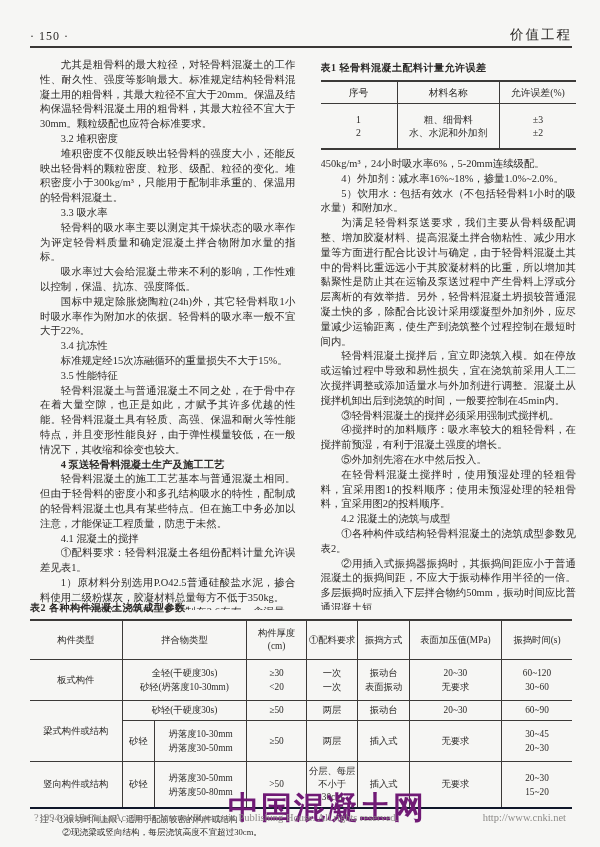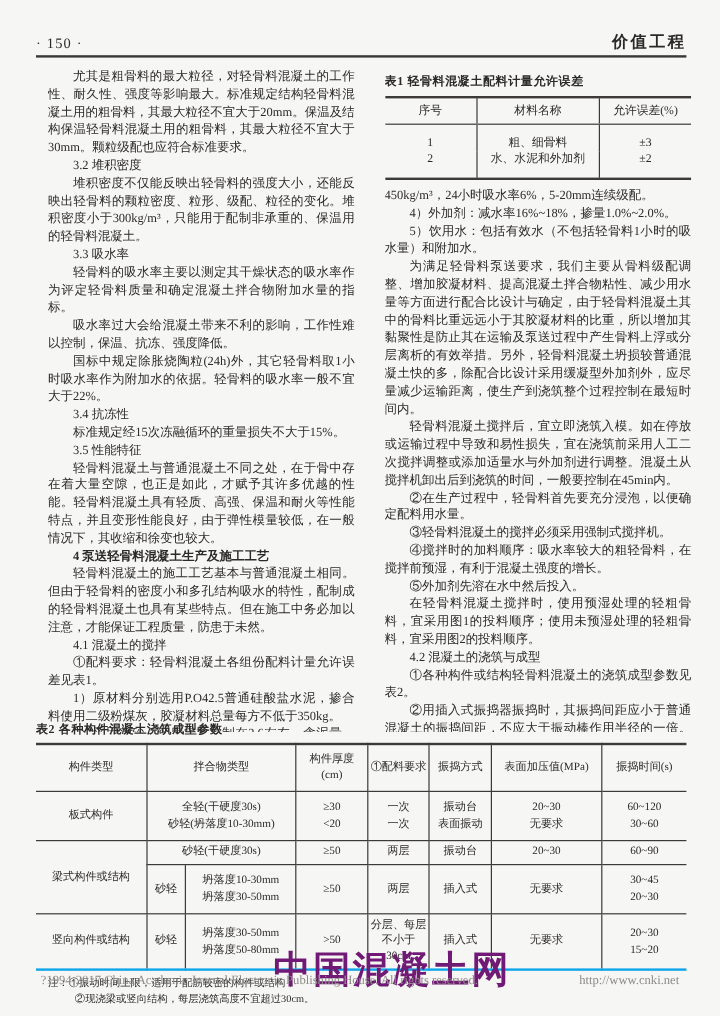--- a/index.html
+++ b/index.html
@@ -6,21 +6,21 @@
   html,body { background:#9a9a9a; }
   .page {
     position:relative; width:600px; height:847px; margin:0 auto;
     background:#f6f6f4; color:#2c2a28; overflow:hidden;
     font-family:"Liberation Serif","DejaVu Serif",serif;
   }
   
   .hdr { position:absolute; top:20px; left:30px; right:28px; height:24px;
          display:flex; justify-content:space-between; align-items:flex-end; }
   .pagenum { font-size:12px; letter-spacing:1px; }
-  .journal { font-size:13.5px; font-weight:bold; letter-spacing:2px; }
+  .journal { font-size:13.5px; font-weight:normal; letter-spacing:2px; }
   .hdr-rule { position:absolute; top:46px; left:30px; right:28px; height:0;
               border-top:2px solid #3a3836; }
   
   .cols { position:absolute; top:58px; left:40px; width:536px; height:552px;
           display:flex; gap:25px; overflow:hidden; }
   .col { width:264px; height:552px; overflow:hidden; }
   .blk { font-size:10.4px; line-height:14.8px; text-align:justify; text-indent:2em; }
   .blk.noindent { text-indent:0; }
   .blk.bold { font-weight:bold; }
   
@@ -30,21 +30,21 @@
   .t1 { border-top:2px solid #3c3a38; border-bottom:2px solid #3c3a38; margin-bottom:7px; }
   .t1 th, .t1 td { font-size:9.8px; text-align:center; vertical-align:middle;
                    border-left:1px solid #3c3a38; font-weight:normal; line-height:13px; }
   .t1 th:first-child, .t1 td:first-child { border-left:none; }
   .t1 thead th { border-bottom:1.5px solid #3c3a38; padding:4px 2px; }
   .t1 tbody tr:first-child td { padding-top:9px; }
   .t1 tbody tr:last-child td { padding-bottom:9px; }
   
   .bottom { position:absolute; top:601px; left:30px; right:28px; }
   .t2cap { margin-bottom:4px; }
-  .t2 { border-top:2px solid #3c3a38; border-bottom:2px solid #0ea5e9; }
+  .t2 { border-top:2px solid #3c3a38; border-bottom:2px solid #0f172a; }
   .t2 th, .t2 td { border:1px solid #3c3a38; border-top:none; font-size:9.3px; font-weight:normal;
                    text-align:center; vertical-align:middle; padding:3px 2px; line-height:13px; }
   .t2 th { padding:6px 2px; }
   .t2 tr > th:first-child, .t2 tr > td:first-child { border-left:none; }
   .t2 tr > th:last-child, .t2 tr > td:last-child { border-right:none; }
   .t2 tbody tr:last-child td { border-bottom:none; }
   .t2 td > div { line-height:14px; }
   .t2 tbody td.tall { padding:6px 2px; }
   .notes { margin-top:4px; padding-left:10px; font-size:8.6px; line-height:12.5px; }
   .notes .n2 { padding-left:2.6em; }
@@ -110,21 +110,20 @@
             <td>水、水泥和外加剂</td>
             <td>±2</td>
           </tr>
         </tbody>
       </table>
       <div class="blk noindent">450kg/m³，24小时吸水率6%，5-20mm连续级配。</div>
       <div class="blk">4）外加剂：减水率16%~18%，掺量1.0%~2.0%。</div>
       <div class="blk">5）饮用水：包括有效水（不包括轻骨料1小时的吸水量）和附加水。</div>
       <div class="blk">为满足轻骨料泵送要求，我们主要从骨料级配调整、增加胶凝材料、提高混凝土拌合物粘性、减少用水量等方面进行配合比设计与确定，由于轻骨料混凝土其中的骨料比重远远小于其胶凝材料的比重，所以增加其黏聚性是防止其在运输及泵送过程中产生骨料上浮或分层离析的有效举措。另外，轻骨料混凝土坍损较普通混凝土快的多，除配合比设计采用缓凝型外加剂外，应尽量减少运输距离，使生产到浇筑整个过程控制在最短时间内。</div>
       <div class="blk">轻骨料混凝土搅拌后，宜立即浇筑入模。如在停放或运输过程中导致和易性损失，宜在浇筑前采用人工二次搅拌调整或添加适量水与外加剂进行调整。混凝土从搅拌机卸出后到浇筑的时间，一般要控制在45min内。</div>
-      <div class="blk">②在生产过程中，轻骨料首先要充分浸泡，以便确定配料用水量。</div>
       <div class="blk">③轻骨料混凝土的搅拌必须采用强制式搅拌机。</div>
       <div class="blk">④搅拌时的加料顺序：吸水率较大的粗轻骨料，在搅拌前预湿，有利于混凝土强度的增长。</div>
       <div class="blk">⑤外加剂先溶在水中然后投入。</div>
       <div class="blk">在轻骨料混凝土搅拌时，使用预湿处理的轻粗骨料，宜采用图1的投料顺序；使用未预湿处理的轻粗骨料，宜采用图2的投料顺序。</div>
       <div class="blk">4.2 混凝土的浇筑与成型</div>
       <div class="blk">①各种构件或结构轻骨料混凝土的浇筑成型参数见表2。</div>
       <div class="blk">②用插入式振捣器振捣时，其振捣间距应小于普通混凝土的振捣间距，不应大于振动棒作用半径的一倍。多层振捣时应插入下层拌合物约50mm，振动时间应比普通混凝土短。</div>
     </div>
 
   </div>

